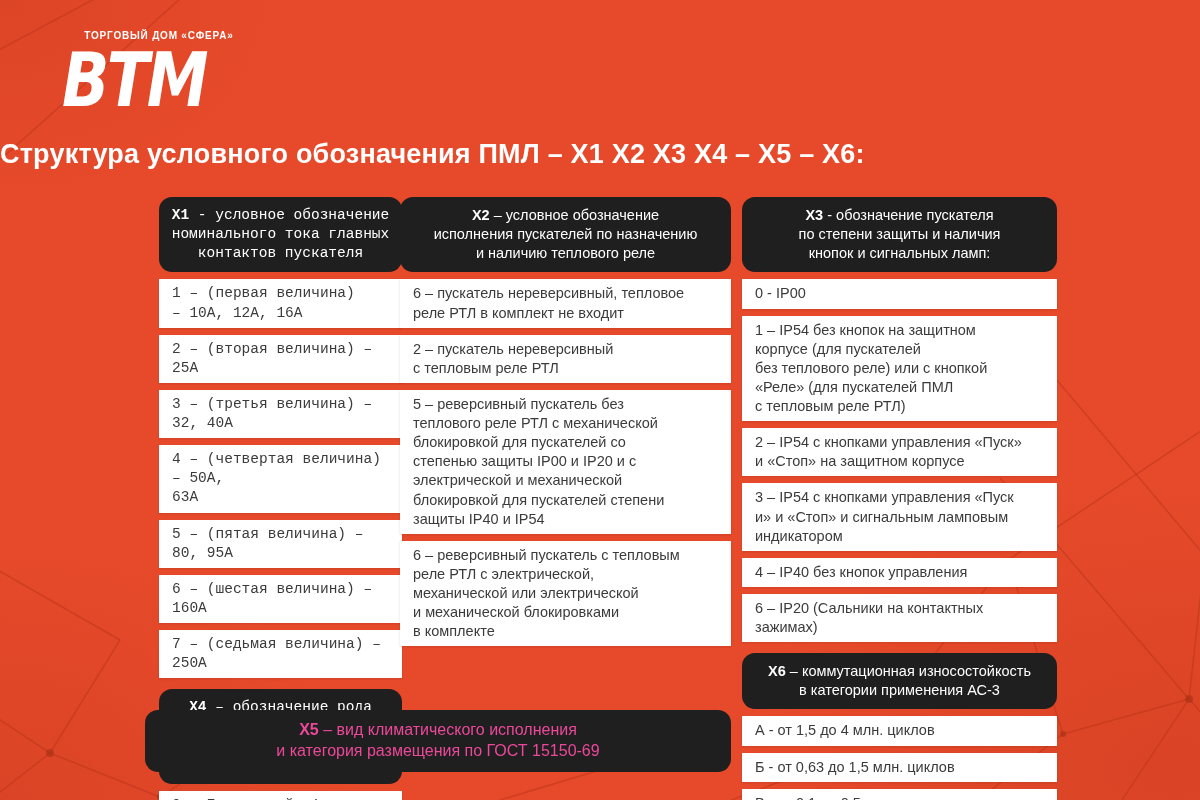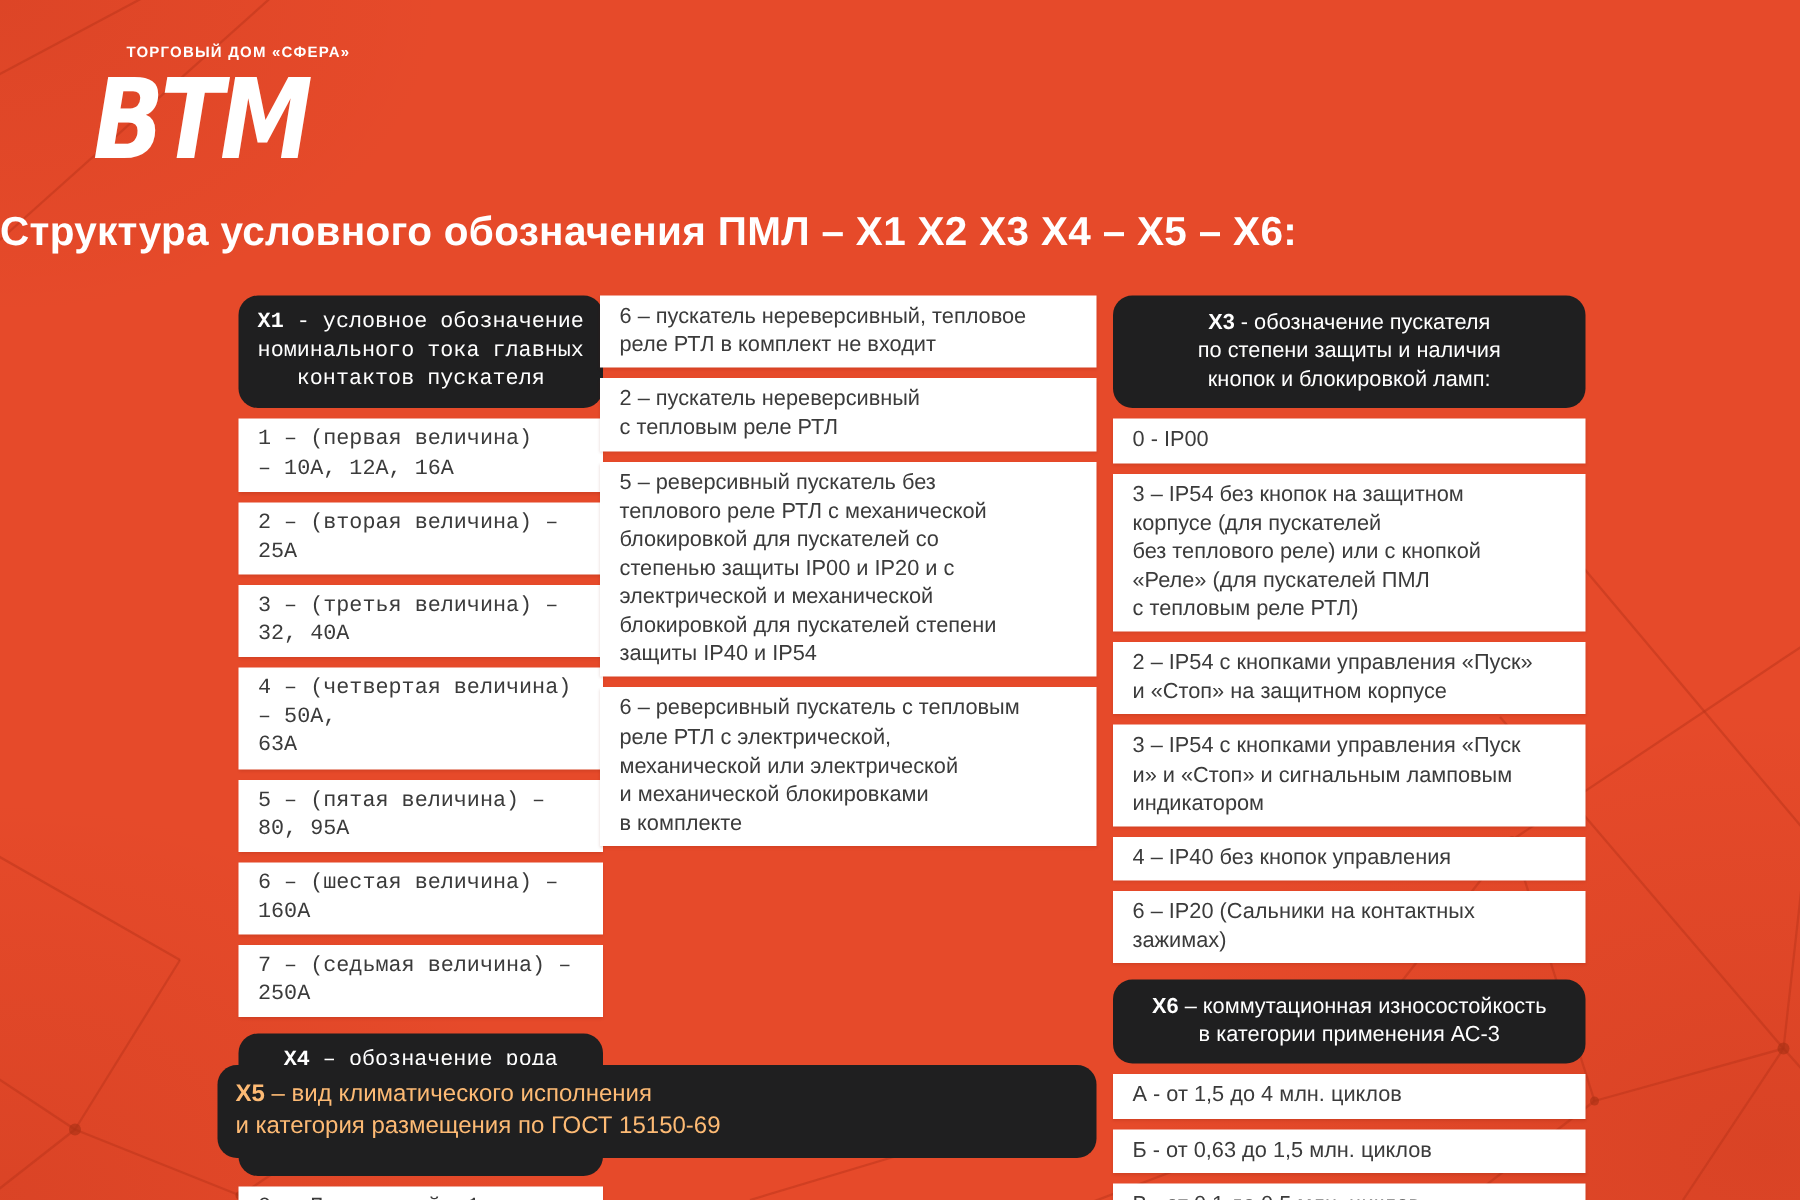--- a/index.html
+++ b/index.html
@@ -51,22 +51,22 @@
 
   .box {
     background:#fff; color:#3B3B3B; border-radius:0;
     padding:5px 13px; font-size:14.5px; line-height:1.32;
     white-space:pre-line;
     box-shadow:0 1px 2px rgba(110,20,5,0.18);
   }
 
   .x5panel {
     position:absolute; left:145px; top:710px; width:586px;
-    background:#1F1F20; color:#fdba74; border-radius:13px;
-    text-align:left; padding:10px 12px;
+    background:#1F1F20; color:#ec4899; border-radius:13px;
+    text-align:center; padding:10px 12px;
     font-size:16px; line-height:1.3;
   }
   .x5panel .code { font-weight:bold; }
   .x5panel .rest { white-space:pre-line; }
 </style>
 </head>
 <body>
 
 <div class="stage">
 
@@ -125,20 +125,23 @@
     <div class="box">7 – (седьмая величина) – 250А</div>
     <div class="head spaced"><span class="code">Х4</span><span class="rest"> – обозначение рода тока цепи
 управления и группу контактов</span></div>
     <div class="box">0 – Переменный, 1з
 (замыкающий контакт);</div>
     <div class="box">1 – Переменный, 1р
 (размыкающий контакт)</div>
   </div>
 
   <div class="col col-2">
+    <div class="head"><span class="code">Х2</span><span class="rest"> – условное обозначение
+исполнения пускателей по назначению
+и наличию теплового реле</span></div>
     <div class="box">6 – пускатель нереверсивный, тепловое
 реле РТЛ в комплект не входит</div>
     <div class="box">2 – пускатель нереверсивный
 с тепловым реле РТЛ</div>
     <div class="box">5 – реверсивный пускатель без
 теплового реле РТЛ с механической
 блокировкой для пускателей со
 степенью защиты IP00 и IP20 и с
 электрической и механической
 блокировкой для пускателей степени
@@ -146,23 +149,23 @@
     <div class="box">6 – реверсивный пускатель с тепловым
 реле РТЛ с электрической,
 механической или электрической
 и механической блокировками
 в комплекте</div>
   </div>
 
   <div class="col col-3">
     <div class="head"><span class="code">Х3</span><span class="rest"> - обозначение пускателя
 по степени защиты и наличия
-кнопок и блокировкой ламп:</span></div>
+кнопок и сигнальных ламп:</span></div>
     <div class="box">0 - IP00</div>
-    <div class="box">3 – IP54 без кнопок на защитном
+    <div class="box">1 – IP54 без кнопок на защитном
 корпусе (для пускателей
 без теплового реле) или с кнопкой
 «Реле» (для пускателей ПМЛ
 с тепловым реле РТЛ)</div>
     <div class="box">2 – IP54 с кнопками управления «Пуск»
 и «Стоп» на защитном корпусе</div>
     <div class="box">3 – IP54 с кнопками управления «Пуск
 и» и «Стоп» и сигнальным ламповым
 индикатором</div>
     <div class="box">4 – IP40 без кнопок управления</div>

